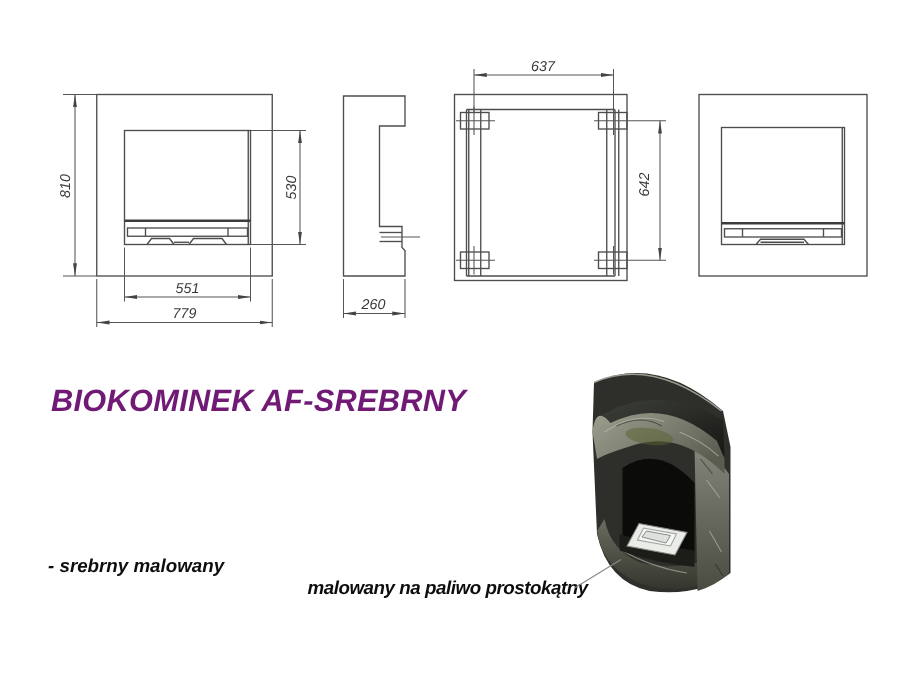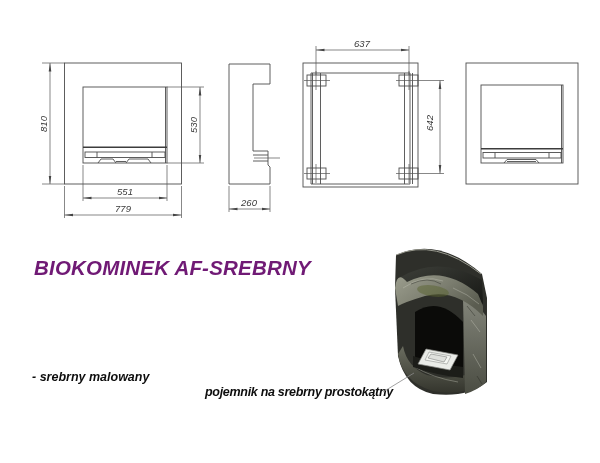--- a/index.html
+++ b/index.html
@@ -145,21 +145,21 @@
         <line class="ln" x1="495" y1="152.5" x2="495" y2="158"></line>
         <line class="ln" x1="549" y1="152.5" x2="549" y2="158"></line>
         <path class="ln" d="M504,163 L507,159.5 L536,159.5 L539,163"></path>
         <line class="ln" x1="507" y1="161.5" x2="536" y2="161.5"></line>
       </g>
     </g>
   </svg>
 
   <div class="title">BIOKOMINEK AF-SREBRNY</div>
   <div class="subtext lbl-srebrny">- srebrny malowany</div>
-  <div class="callout">pojemnik na srebrny prostokątny</div>
+  <div class="callout">malowany na paliwo prostokątny</div>
 
   <svg class="render" width="117" height="170" viewBox="0 0 117 170">
     <defs>
       <linearGradient id="gDark" x1="0" y1="0" x2="1" y2="1">
         <stop offset="0" stop-color="#3d3f39"></stop>
           <stop offset="1" stop-color="#171815"></stop>
       </linearGradient>
       <linearGradient id="gMarble" x1="0" y1="0" x2="1" y2="0.6">
         <stop offset="0" stop-color="#9c9e8e"></stop>
           <stop offset="0.55" stop-color="#7b7d6f"></stop>

